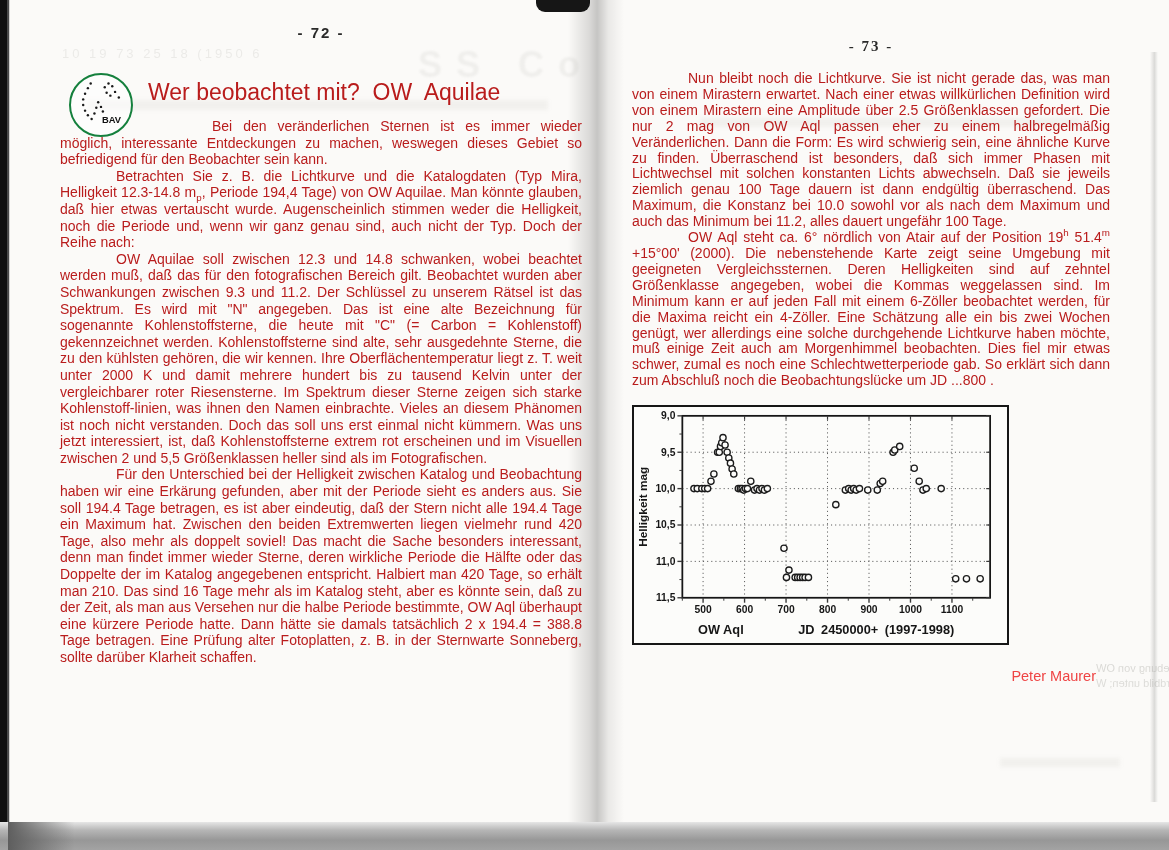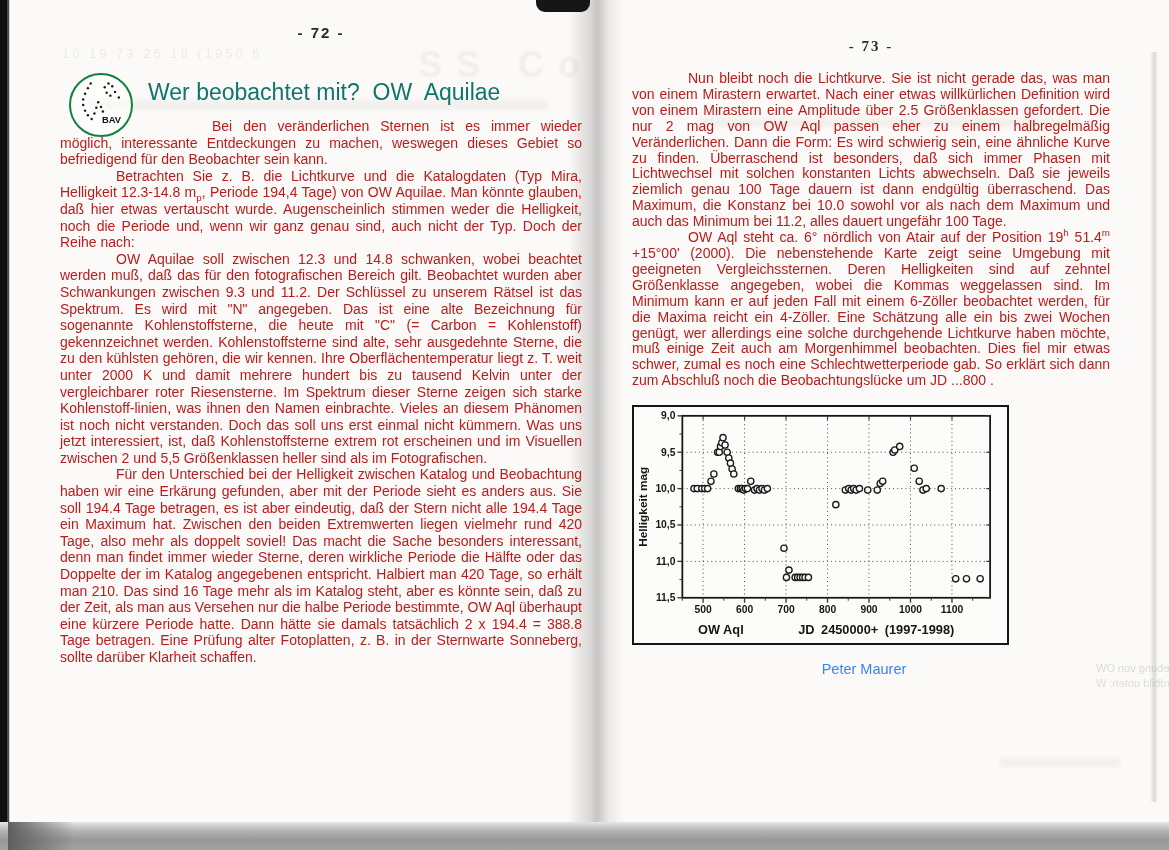--- a/index.html
+++ b/index.html
@@ -26,32 +26,32 @@
   #page-left{left:60px;top:18px;width:522px;}
   #page-right{left:632px;top:30px;width:478px;}
   .page-number{text-align:center;font-size:15px;font-weight:bold;letter-spacing:2px;color:#2a2a2a;}
   #page-left .page-number{margin-top:6px;}
   #page-right .page-number{margin-top:8px;font-family:Liberation Serif, serif;}
   
   .bav-logo{position:absolute;left:9px;top:55px;width:64px;height:64px;border:2px solid #15803d;border-radius:50%;background:rgba(255,255,255,.5);}
   .bav-logo svg{display:block;width:100%;height:100%;}
   .bav-logo text{font-family:"Liberation Sans",sans-serif;font-weight:bold;font-size:10px;fill:#111;}
   
-  .article-title{margin:38px 0 12px 88px;font-size:23px;font-weight:400;color:#0f766e;white-space:pre;}
+  .article-title{margin:38px 0 12px 88px;font-size:23px;font-weight:400;color:#b91c1c;white-space:pre;}
   p.body{margin:0;font-size:14px;text-align:justify;color:#b91c1c;}
   #page-left p.body{line-height:16.6px;}
   #page-right p.body{line-height:15.9px;}
   p.body.indent{text-indent:56px;}
   p.body.first{text-indent:152px;}
   sup,sub{font-size:70%;line-height:0;}
   
   .figure-box{margin-top:16px;width:377px;height:240px;border:2px solid #161616;background:#fcfcfa;}
   .figure-box svg{display:block;width:100%;height:100%;}
   .figure-box text{font-family:"Liberation Sans",sans-serif;fill:#161616;}
-  .author{margin-top:16px;padding-right:14px;text-align:center;font-size:14.5px;color:#3b82f6;}
+  .author{margin-top:23px;padding-right:14px;text-align:right;font-size:14.5px;color:#ef4444;}
   
   .ghost{position:absolute;color:#8f8f88;pointer-events:none;}
   .ghost-numbers{left:62px;top:46px;font-size:13px;opacity:.14;filter:blur(.4px);letter-spacing:3px;}
   .ghost-large{left:418px;top:44px;font-size:36px;font-weight:bold;letter-spacing:14px;opacity:.10;filter:blur(1px);}
   .ghost-map1{left:1096px;top:662px;font-size:11px;opacity:.30;transform:scaleX(-1);filter:blur(.3px);white-space:nowrap;}
   .ghost-map2{left:1096px;top:677px;font-size:11px;opacity:.28;transform:scaleX(-1);filter:blur(.3px);white-space:nowrap;}
   .smudge{position:absolute;background:rgba(110,110,105,.07);filter:blur(2px);pointer-events:none;}
 </style>
 </head>
 <body>

